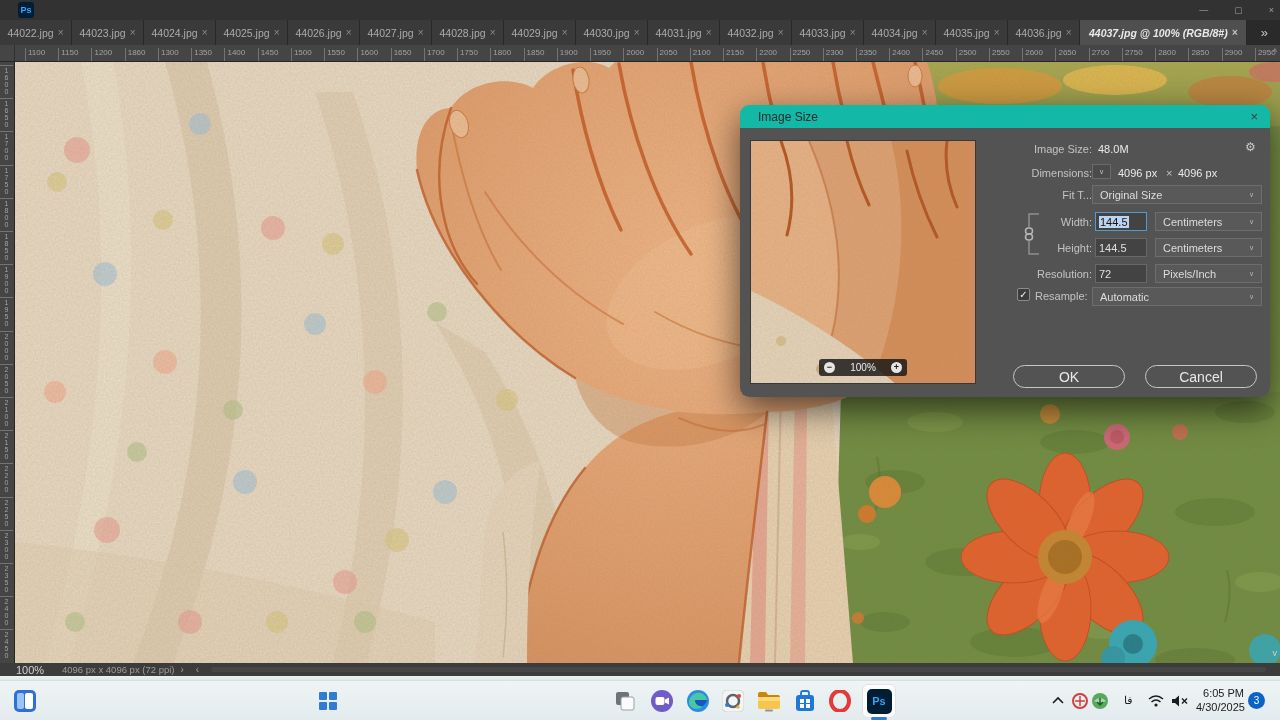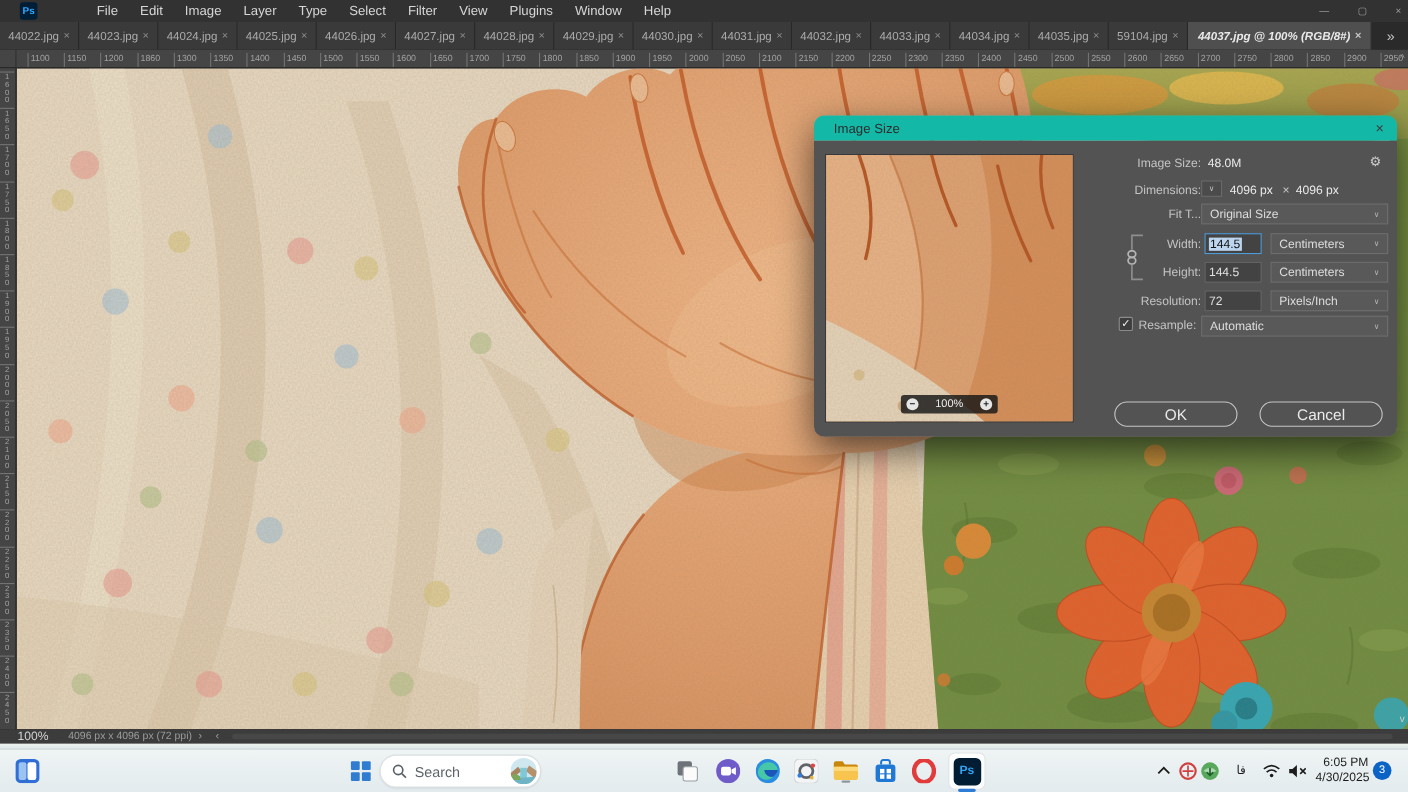--- a/index.html
+++ b/index.html
@@ -121,33 +121,20 @@
     background:#0b63c5; color:#fff; font-size:10px; display:flex; align-items:center;
     justify-content:center; }
 </style>
 </head>
 <body>
 
 <div class="screen">
 
   <div class="menu-bar">
     <div class="ps-logo">Ps</div>
-    <div class="menu-items" id="menu-items">
-        <span class="menu-item">File</span>
-        <span class="menu-item">Edit</span>
-        <span class="menu-item">Image</span>
-        <span class="menu-item">Layer</span>
-        <span class="menu-item">Type</span>
-        <span class="menu-item">Select</span>
-        <span class="menu-item">Filter</span>
-        <span class="menu-item">View</span>
-        <span class="menu-item">Plugins</span>
-        <span class="menu-item">Window</span>
-        <span class="menu-item">Help</span>
-      </div>
     <div class="win-controls">
       <span>—</span>
       <span>▢</span>
       <span>×</span>
     </div>
   </div>
 
   <div class="tab-bar">
     <div id="inactive-tabs">
         <div class="tab">
@@ -200,21 +187,21 @@
         </div>
         <div class="tab">
           <span class="tab-label">44034.jpg</span>
           <span class="tab-close">×</span>
         </div>
         <div class="tab">
           <span class="tab-label">44035.jpg</span>
           <span class="tab-close">×</span>
         </div>
         <div class="tab">
-          <span class="tab-label">59104.jpg</span>
+          <span class="tab-label">44036.jpg</span>
           <span class="tab-close">×</span>
         </div>
       </div>
     <div class="tab active">
       <span class="tab-label">44037.jpg @ 100% (RGB/8#)</span>
       <span class="tab-close">×</span>
     </div>
     <div class="tab-overflow">»</div>
   </div>
 
@@ -618,37 +605,20 @@
         </svg>
     </div>
     <div class="tb" style="left:316px">
       <svg width="20" height="20">
           <rect x="1" y="1" width="8" height="8" rx="1" fill="#2f7cd0"></rect>
           <rect x="11" y="1" width="8" height="8" rx="1" fill="#2f7cd0"></rect>
           <rect x="1" y="11" width="8" height="8" rx="1" fill="#2f7cd0"></rect>
           <rect x="11" y="11" width="8" height="8" rx="1" fill="#2f7cd0"></rect>
         </svg>
     </div>
-    <div class="search-pill">
-      <svg width="14" height="14">
-          <circle cx="6" cy="6" r="4.2" stroke="#5a6268" stroke-width="1.5" fill="none"></circle>
-          <line x1="9.3" y1="9.3" x2="13" y2="13" stroke="#5a6268" stroke-width="1.5"></line>
-        </svg>
-      <span class="search-text">Search</span>
-      <span class="search-img">
-        <svg width="24" height="24">
-            <rect width="24" height="24" fill="#cfe8f0"></rect>
-            <path d="M0,14 L7,8 L10,12 L0,20 Z" fill="#a8845c"></path>
-            <path d="M24,12 L17,7 L14,12 L24,20 Z" fill="#b5906a"></path>
-            <rect x="9" y="9" width="6" height="15" fill="#7ec8d8"></rect>
-            <path d="M0,19 L24,17 L24,24 L0,24 Z" fill="#6fb4c4"></path>
-            <path d="M0,16 Q6,14 9,17 L9,20 L0,20 Z" fill="#7aa85a"></path>
-          </svg>
-      </span>
-    </div>
     <div class="tb" style="left:613px">
       <svg width="20" height="20">
           <rect x="1" y="1" width="13" height="13" rx="2" fill="#6d7378"></rect>
           <rect x="6" y="6" width="13" height="13" rx="2" fill="#fbfbfb" stroke="#9aa0a4" stroke-width="1"></rect>
         </svg>
     </div>
     <div class="tb" style="left:650px">
       <svg width="22" height="22">
           <circle cx="11" cy="11" r="11" fill="#6f5cc9"></circle>
           <rect x="4.5" y="7" width="9" height="8" rx="2" fill="#fff"></rect>

